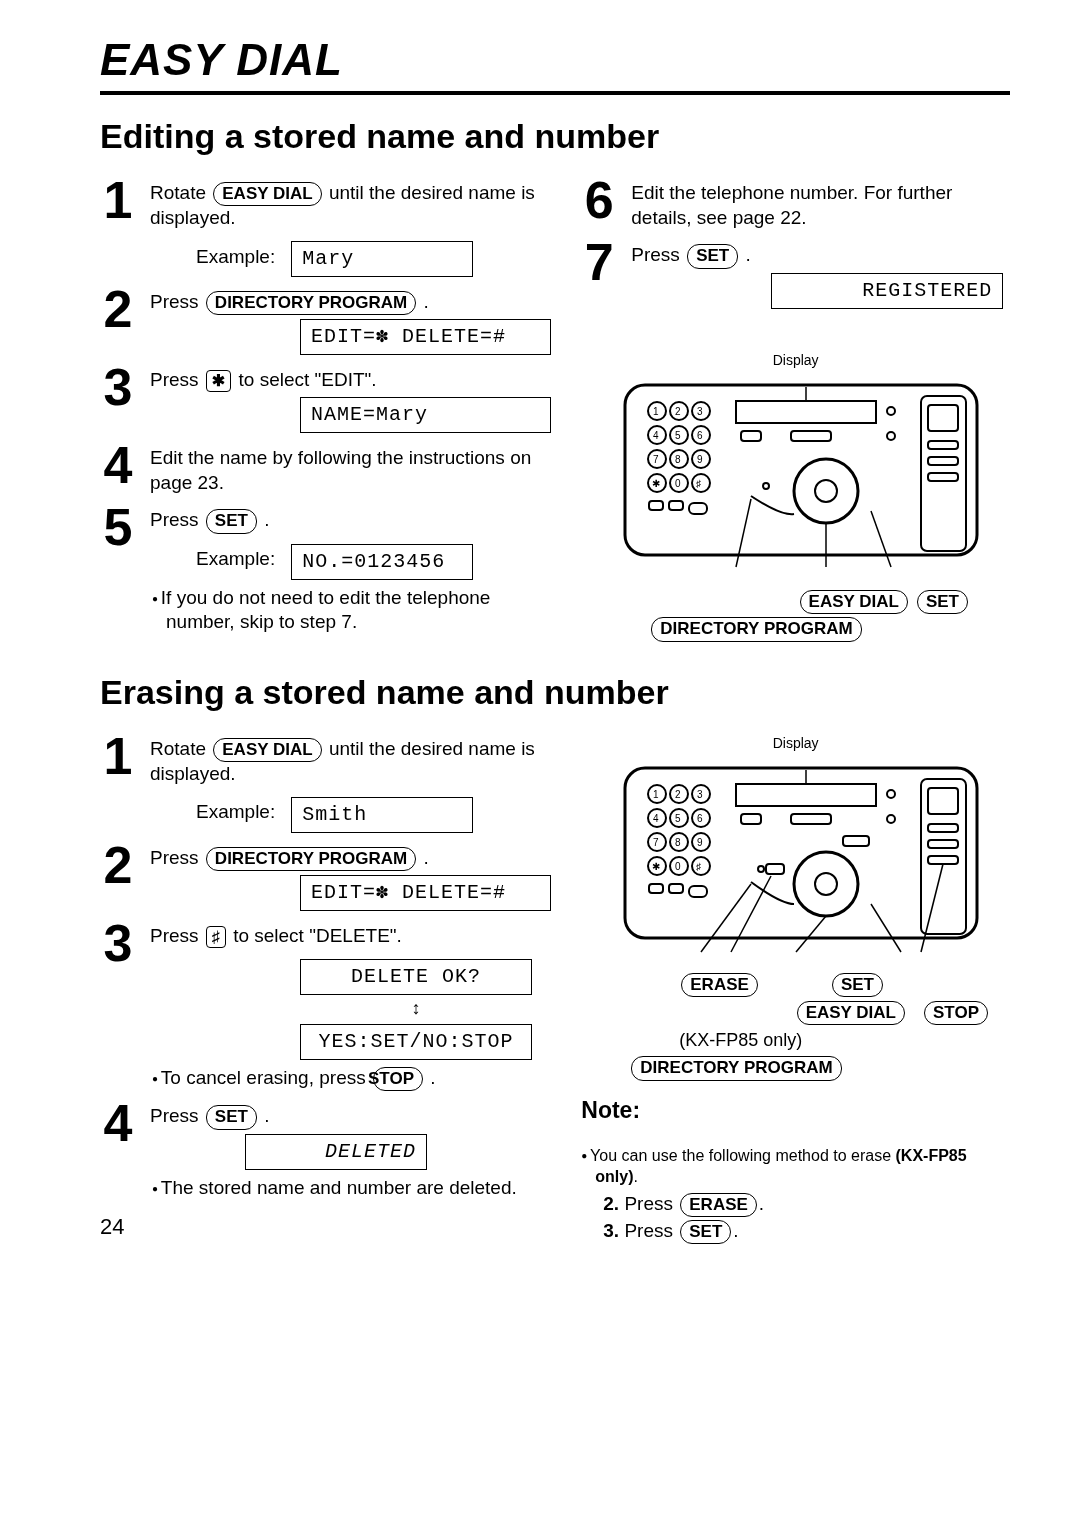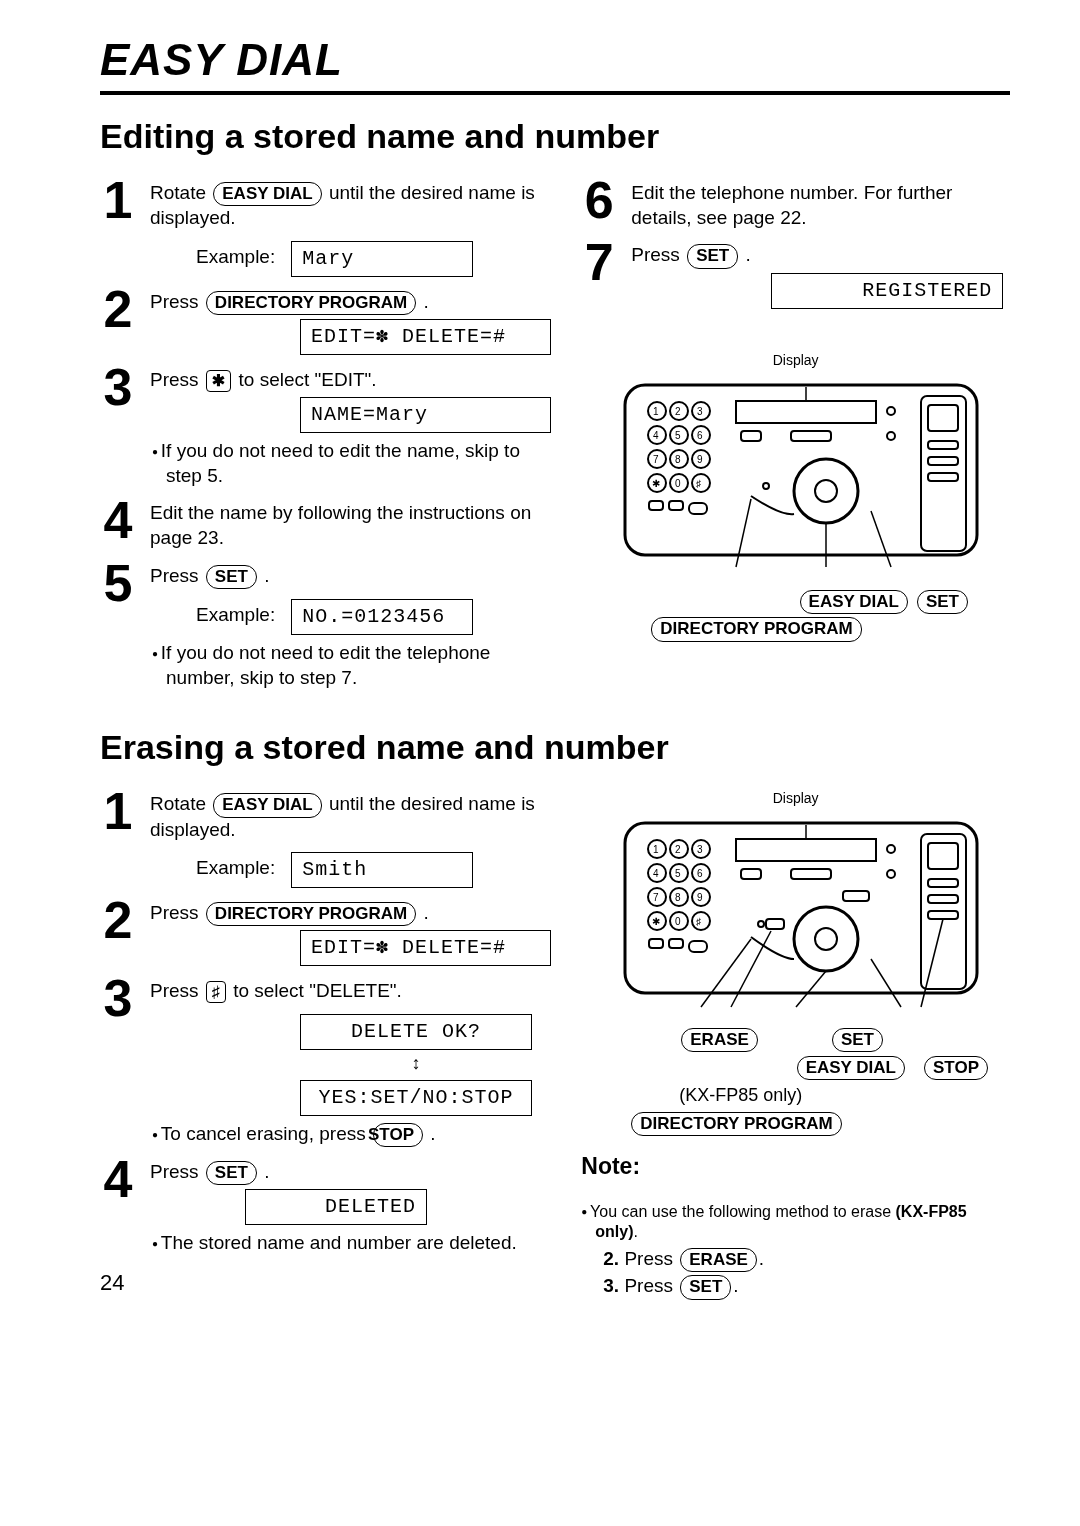--- a/index.html
+++ b/index.html
@@ -143,21 +143,20 @@
           <span><span>Press </span><span class="btn">DIRECTORY PROGRAM</span><span> .</span></span>
           <span class="display-box display-right">EDIT=✽ DELETE=#</span>
         </div>
       </div>
 
       <div class="step">
         <div class="step-num">3</div>
         <div class="step-body">
           <span><span>Press </span><span class="key">✱</span><span> to select "EDIT".</span></span>
           <span class="display-box display-right">NAME=Mary</span>
-          <div class="bullet">If you do not need to edit the name, skip to step 5.</div>
         </div>
       </div>
 
       <div class="step">
         <div class="step-num">4</div>
         <div class="step-body">
           <span>Edit the name by following the instructions on page 23.</span>
         </div>
       </div>
 
@@ -300,21 +299,21 @@
             </div>
           </div>
           <div class="bullet"><span>To cancel erasing, press </span><span class="btn">STOP</span><span> .</span></div>
         </div>
       </div>
 
       <div class="step">
         <div class="step-num">4</div>
         <div class="step-body">
           <span><span>Press </span><span class="btn">SET</span><span> .</span></span>
-          <span class="display-box center" style="margin-left:95px; min-width:160px;">DELETED</span>
+          <span class="display-box center" style="margin-left:95px; min-width:160px;font-style:italic;">DELETED</span>
           <div class="bullet">The stored name and number are deleted.</div>
         </div>
       </div>
     </div>
 
     <div class="col col-r">
       <div class="rlabel">Display</div>
       <svg class="device-illust" viewBox="0 0 360 190">
         <rect x="4" y="4" width="352" height="170" rx="20" fill="none" stroke="#000" stroke-width="3"></rect>
         <g stroke="#000" stroke-width="2" fill="none">

